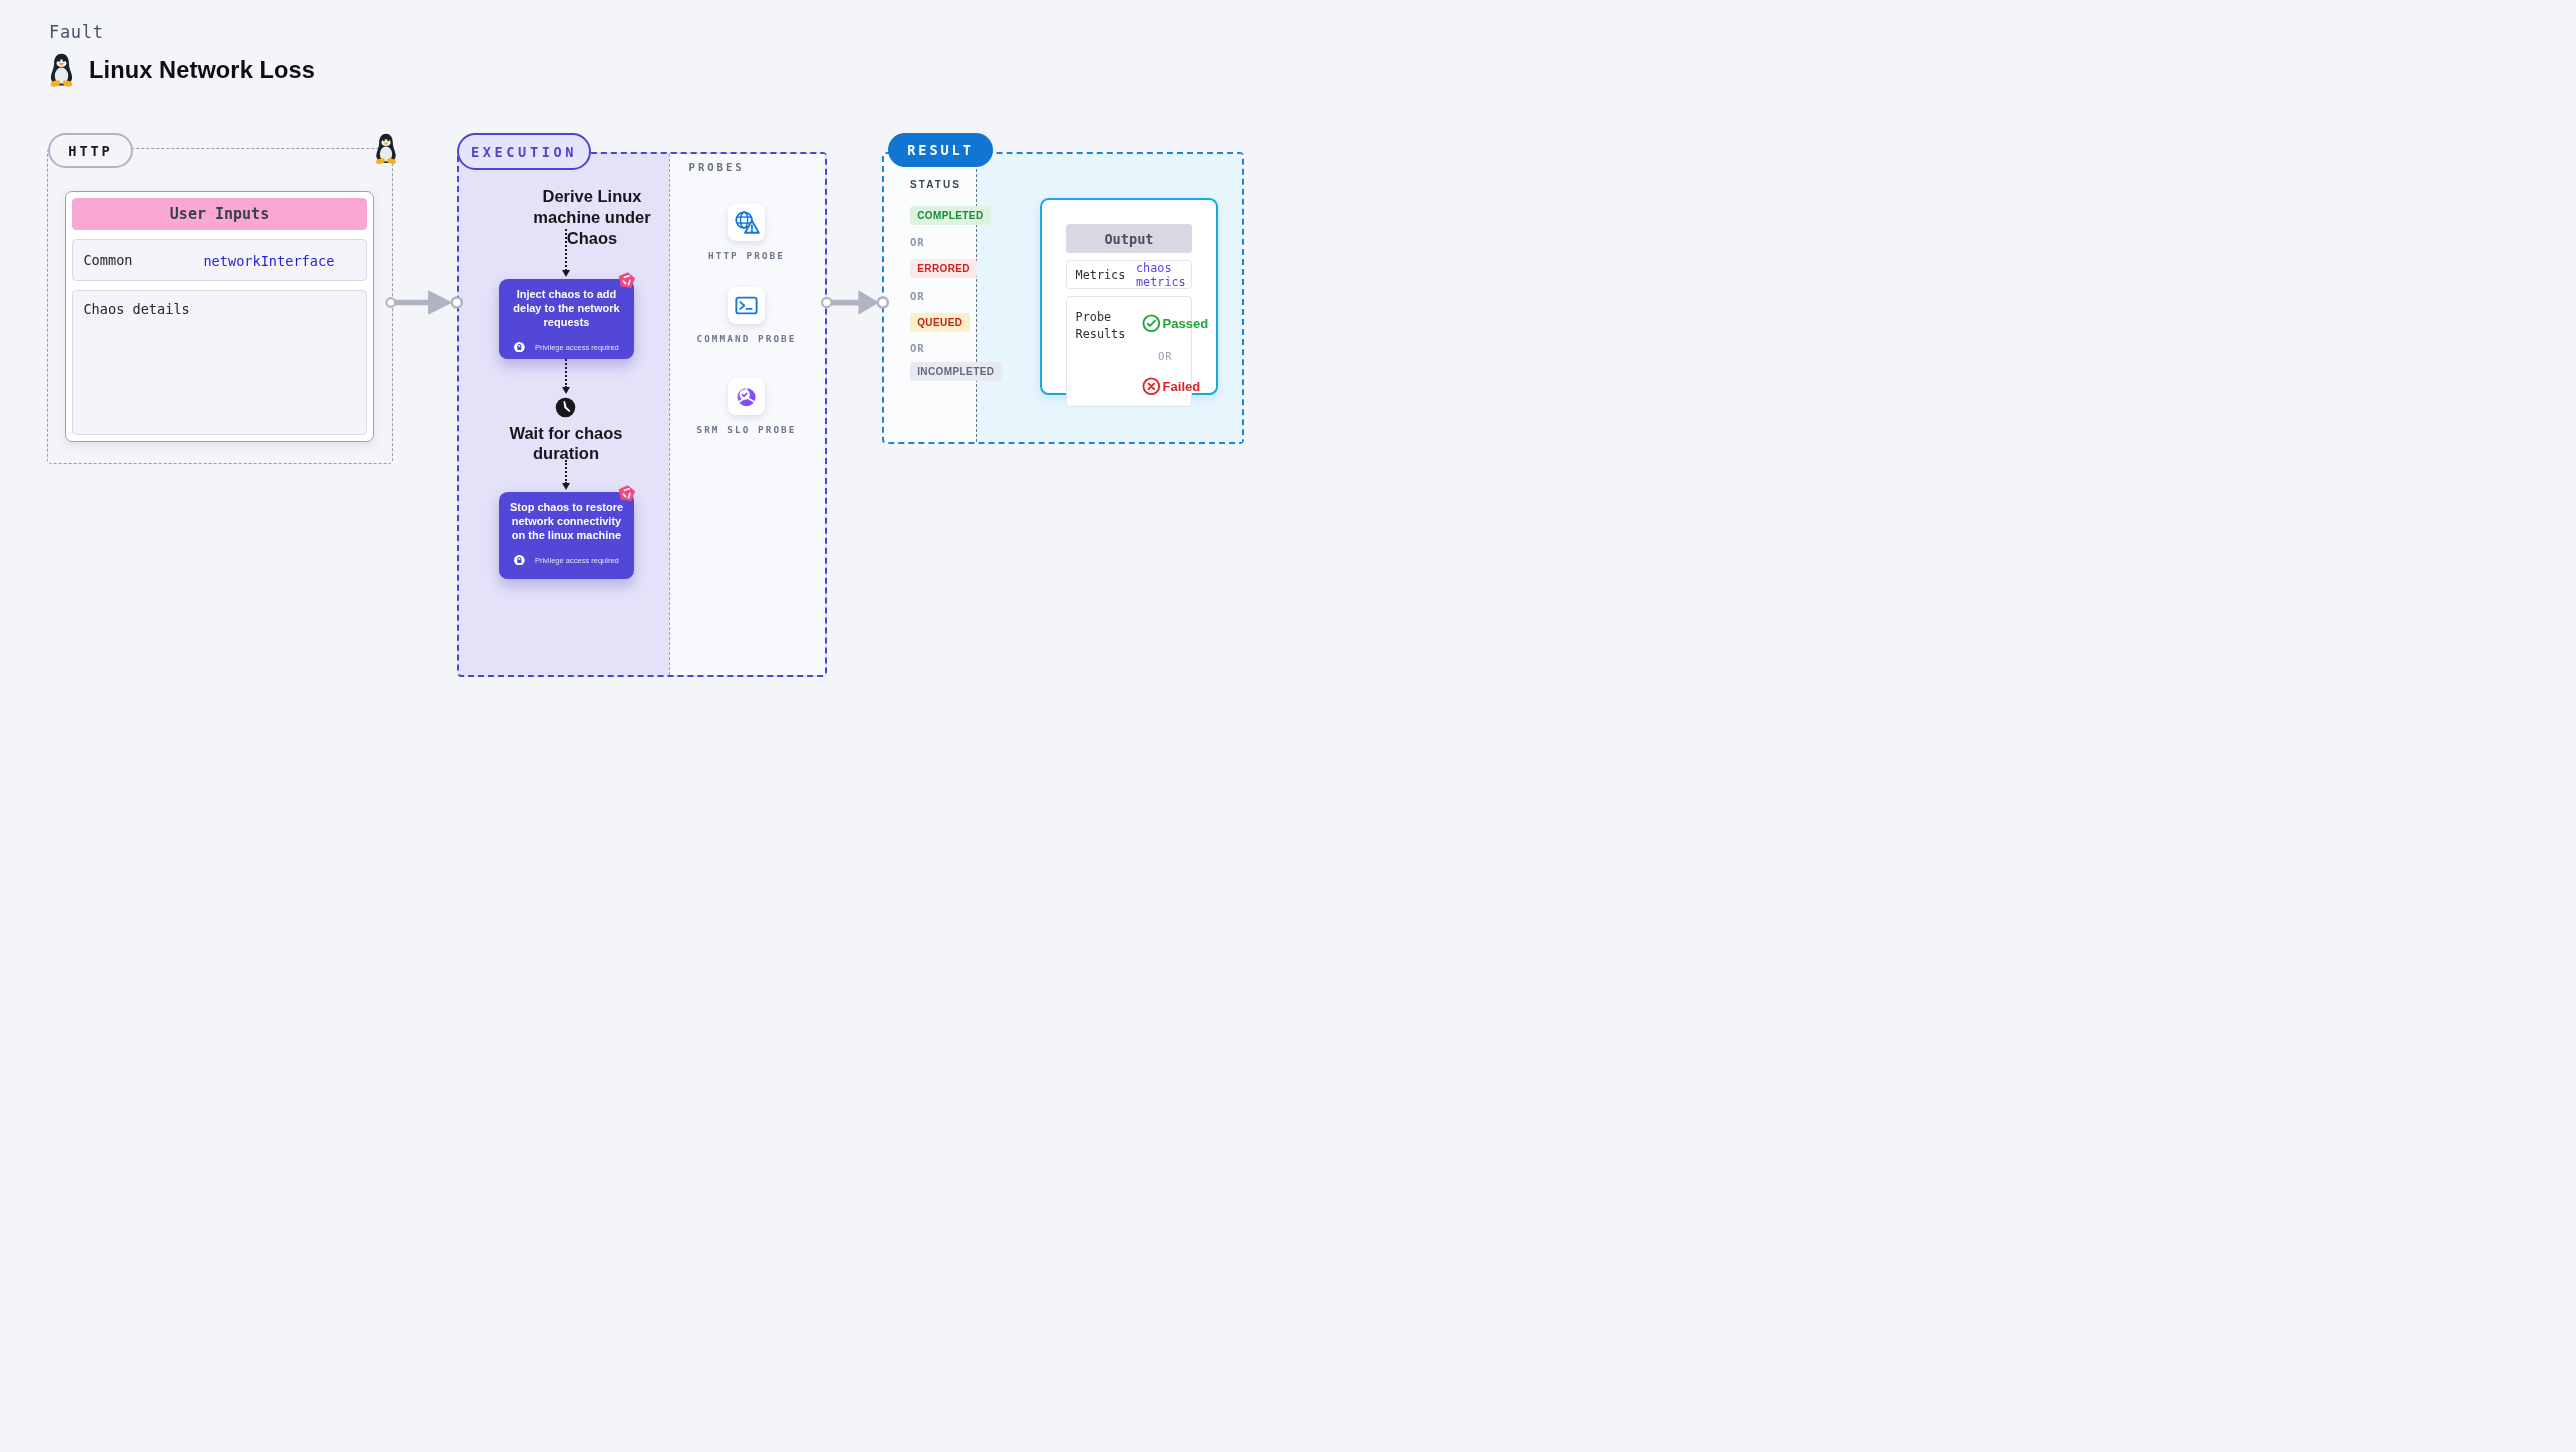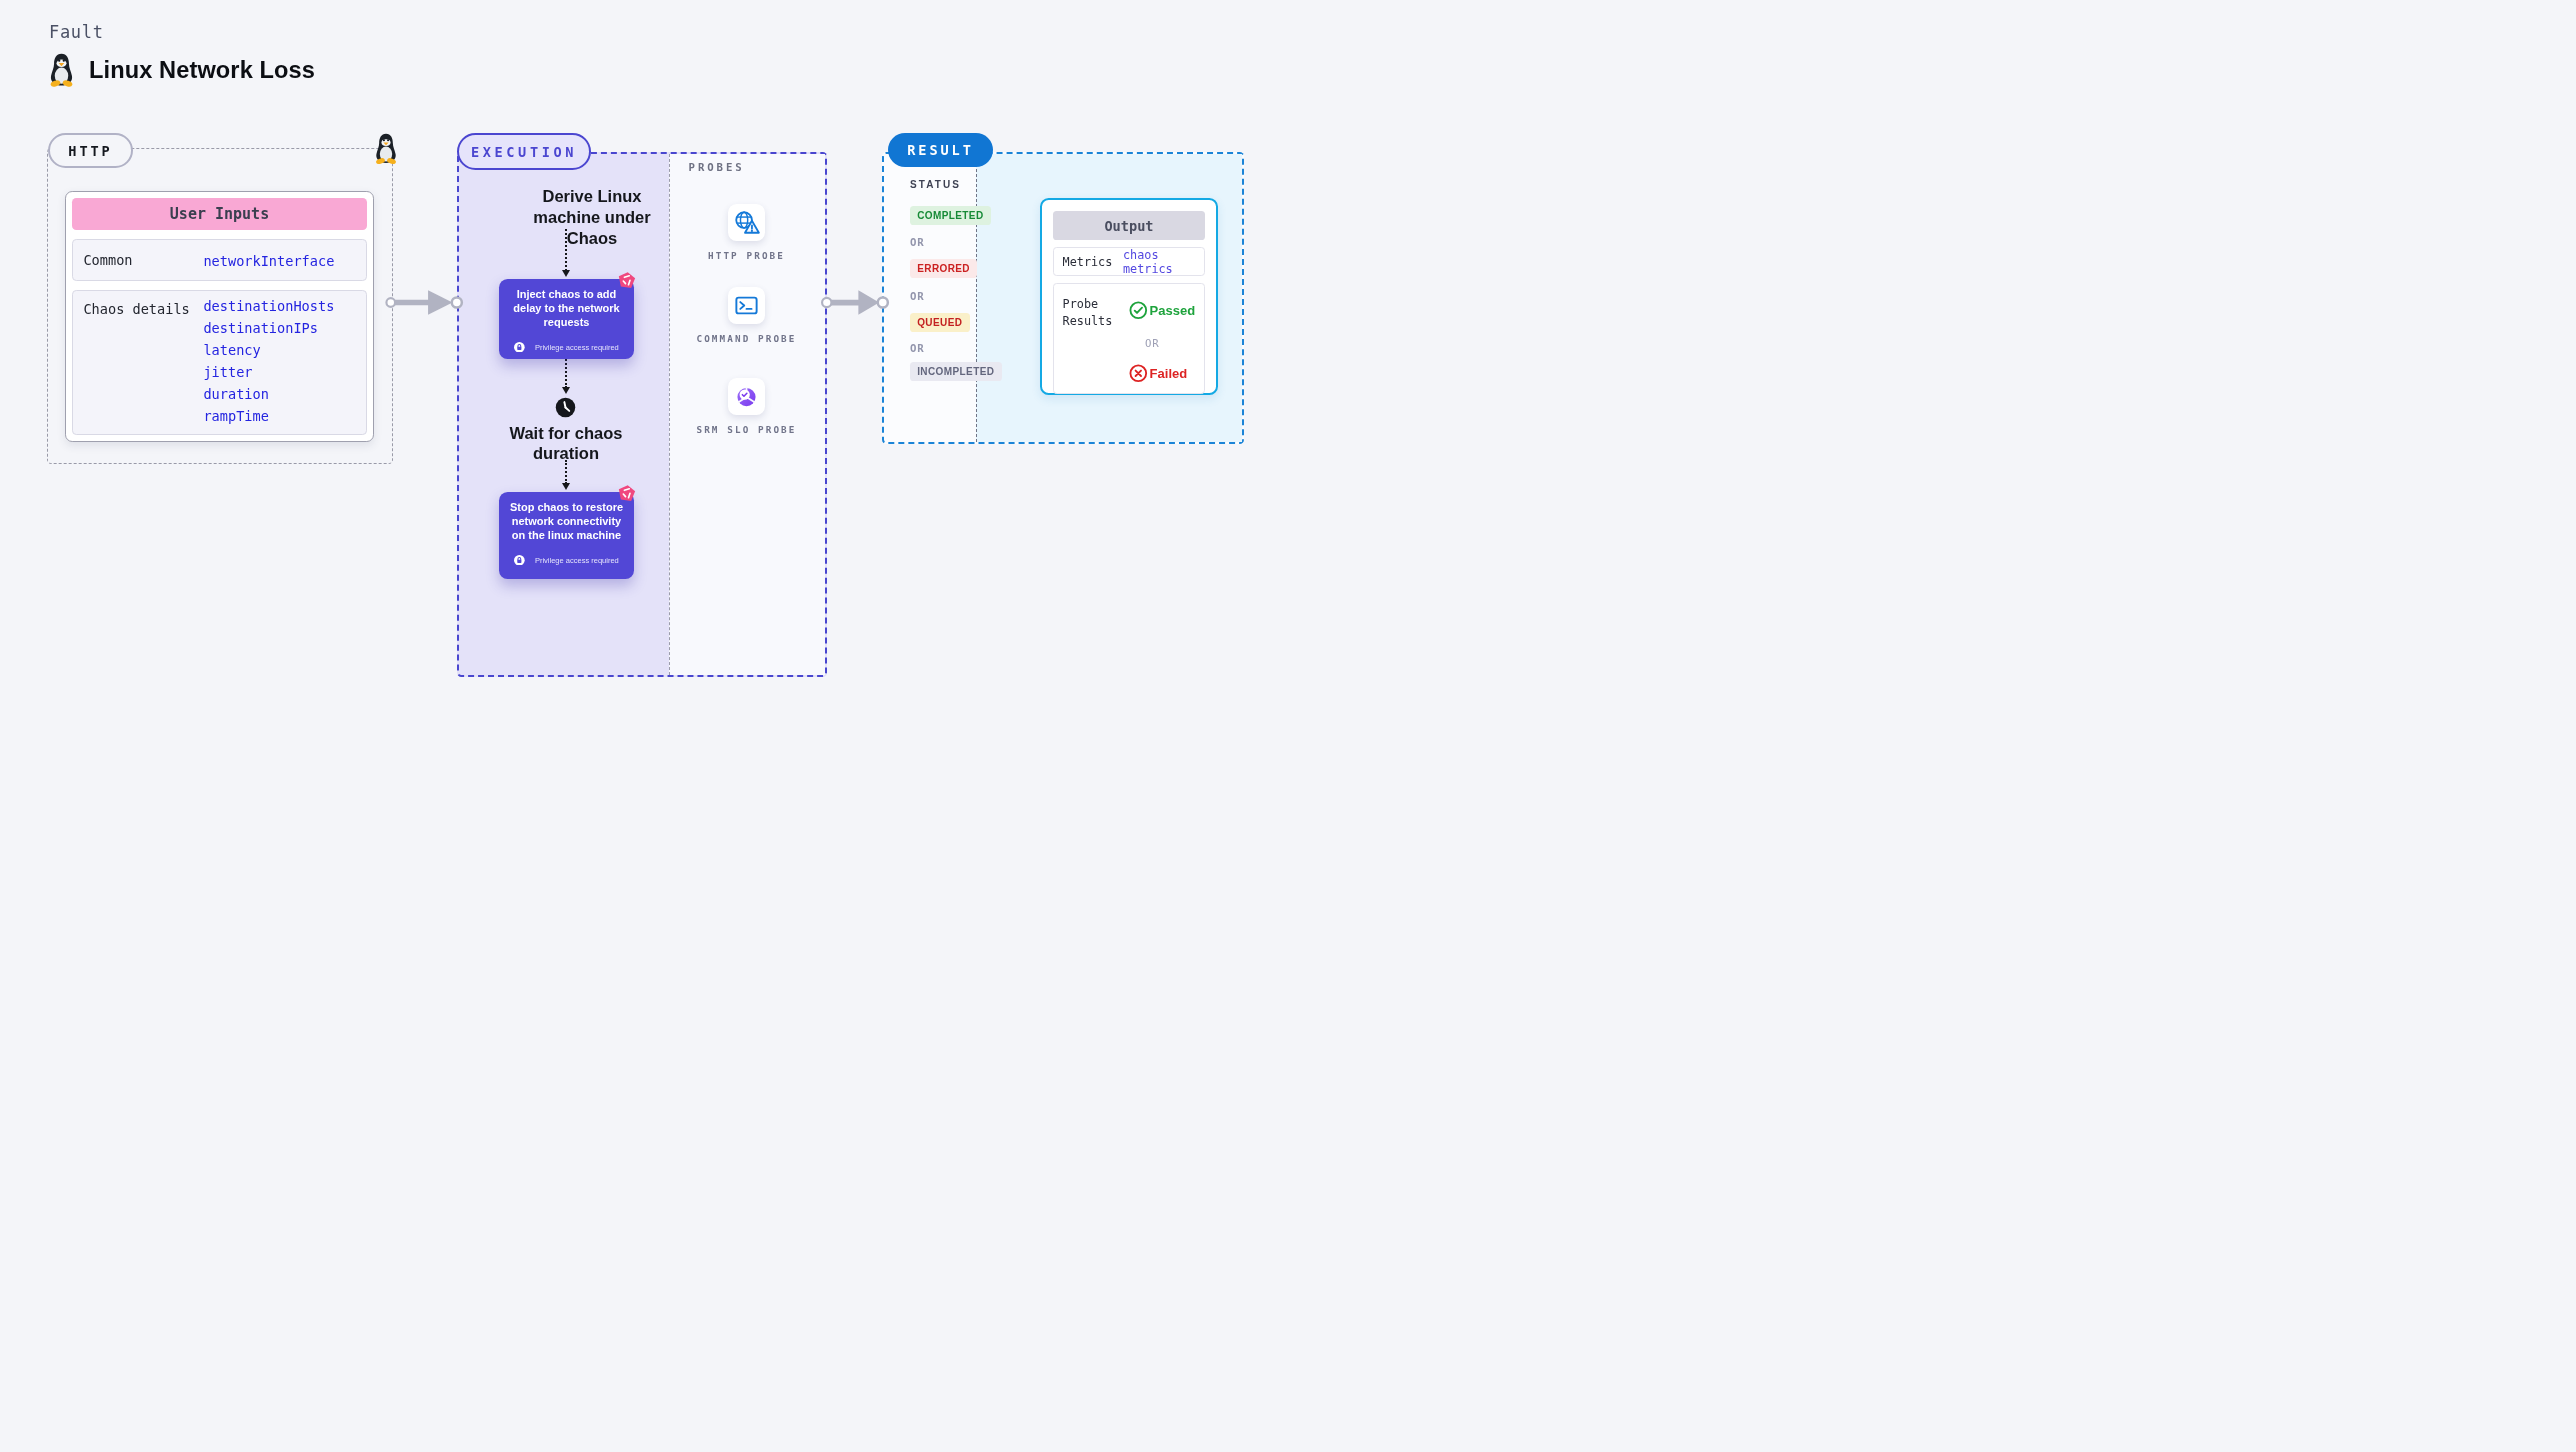--- a/index.html
+++ b/index.html
@@ -77,21 +77,21 @@
   .status-label{left:910px;top:179px;font-size:10px;font-weight:bold;color:#3e4253;letter-spacing:2.1px;}
   .status-badge{position:absolute;left:910px;height:19.3px;display:flex;align-items:center;border-radius:3.6px;
                 padding:0 7.2px;font-size:10px;font-weight:bold;letter-spacing:0.4px;}
   .st-completed{top:206px;background:#def2e0;color:#178a37;}
   .st-errored{top:259px;background:#fbe9e9;color:#cb2121;}
   .st-queued{top:313px;background:#faf0c9;color:#c32020;}
   .st-incompleted{top:362px;background:#e9e9f1;color:#63667d;}
   .status-or{position:absolute;left:910px;font-size:10.7px;font-weight:bold;color:#9295ac;letter-spacing:0.7px;}
 
   .output-card{left:1040px;top:198px;width:178px;height:197px;background:#ffffff;border:2.1px solid #14a9e4;
-               border-radius:8.6px;box-sizing:border-box;padding:11px;box-shadow:0 3.6px 10px rgba(30,120,190,.12);}
+               border-radius:8.6px;box-sizing:border-box;padding:24px;box-shadow:0 3.6px 10px rgba(30,120,190,.12);}
   .output-header{height:29px;background:#d9d8e2;border-radius:3.6px;display:flex;align-items:center;justify-content:center;
                  font-size:13.6px;font-weight:bold;color:#4a4e60;}
   .output-row{position:relative;margin-top:7.2px;border:1.4px solid #e3e3ec;border-radius:3.6px;box-sizing:border-box;background:#fff;}
   .metrics-row{height:29px;display:flex;align-items:center;padding-left:8.6px;}
   .metrics-label{font-size:11.8px;color:#2b2e39;}
   .metrics-value{position:absolute;left:69px;font-size:11.8px;color:#5348e0;}
   .proberes-row{height:111px;}
   .proberes-label{position:absolute;left:8.6px;top:11.5px;font-size:11.8px;color:#2b2e39;line-height:17px;width:60px;}
   .pr-line{position:absolute;display:flex;align-items:center;gap:2px;}
   .pr-passed{left:75px;top:17px;}
@@ -150,28 +150,20 @@
     </svg>
 
   <div class="abs ui-card">
     <div class="ui-header mono">User Inputs</div>
     <div class="ui-row row-common">
       <span class="ui-row-label mono">Common</span>
       <span class="ui-val mono">networkInterface</span>
     </div>
     <div class="ui-row row-chaos">
       <span class="ui-row-label mono">Chaos details</span>
-      <div class="chaos-vals">
-        <span class="ui-val mono">destinationHosts</span>
-        <span class="ui-val mono">destinationIPs</span>
-        <span class="ui-val mono">latency</span>
-        <span class="ui-val mono">jitter</span>
-        <span class="ui-val mono">duration</span>
-        <span class="ui-val mono">rampTime</span>
-      </div>
     </div>
   </div>
 
   <svg class="abs flow-arrow" style="left:385px;top:288px;" width="79" height="29" viewBox="0 0 110 40">
     <line x1="8" y1="20" x2="62" y2="20" stroke="#b1b3c2" stroke-width="8"></line>
     <polygon points="60,3 94,20 60,37" fill="#b1b3c2"></polygon>
     <circle cx="8" cy="20" r="6" fill="#ffffff" stroke="#b1b3c2" stroke-width="3"></circle>
     <circle cx="100" cy="20" r="7" fill="#ffffff" stroke="#b1b3c2" stroke-width="3.5"></circle>
   </svg>
 

